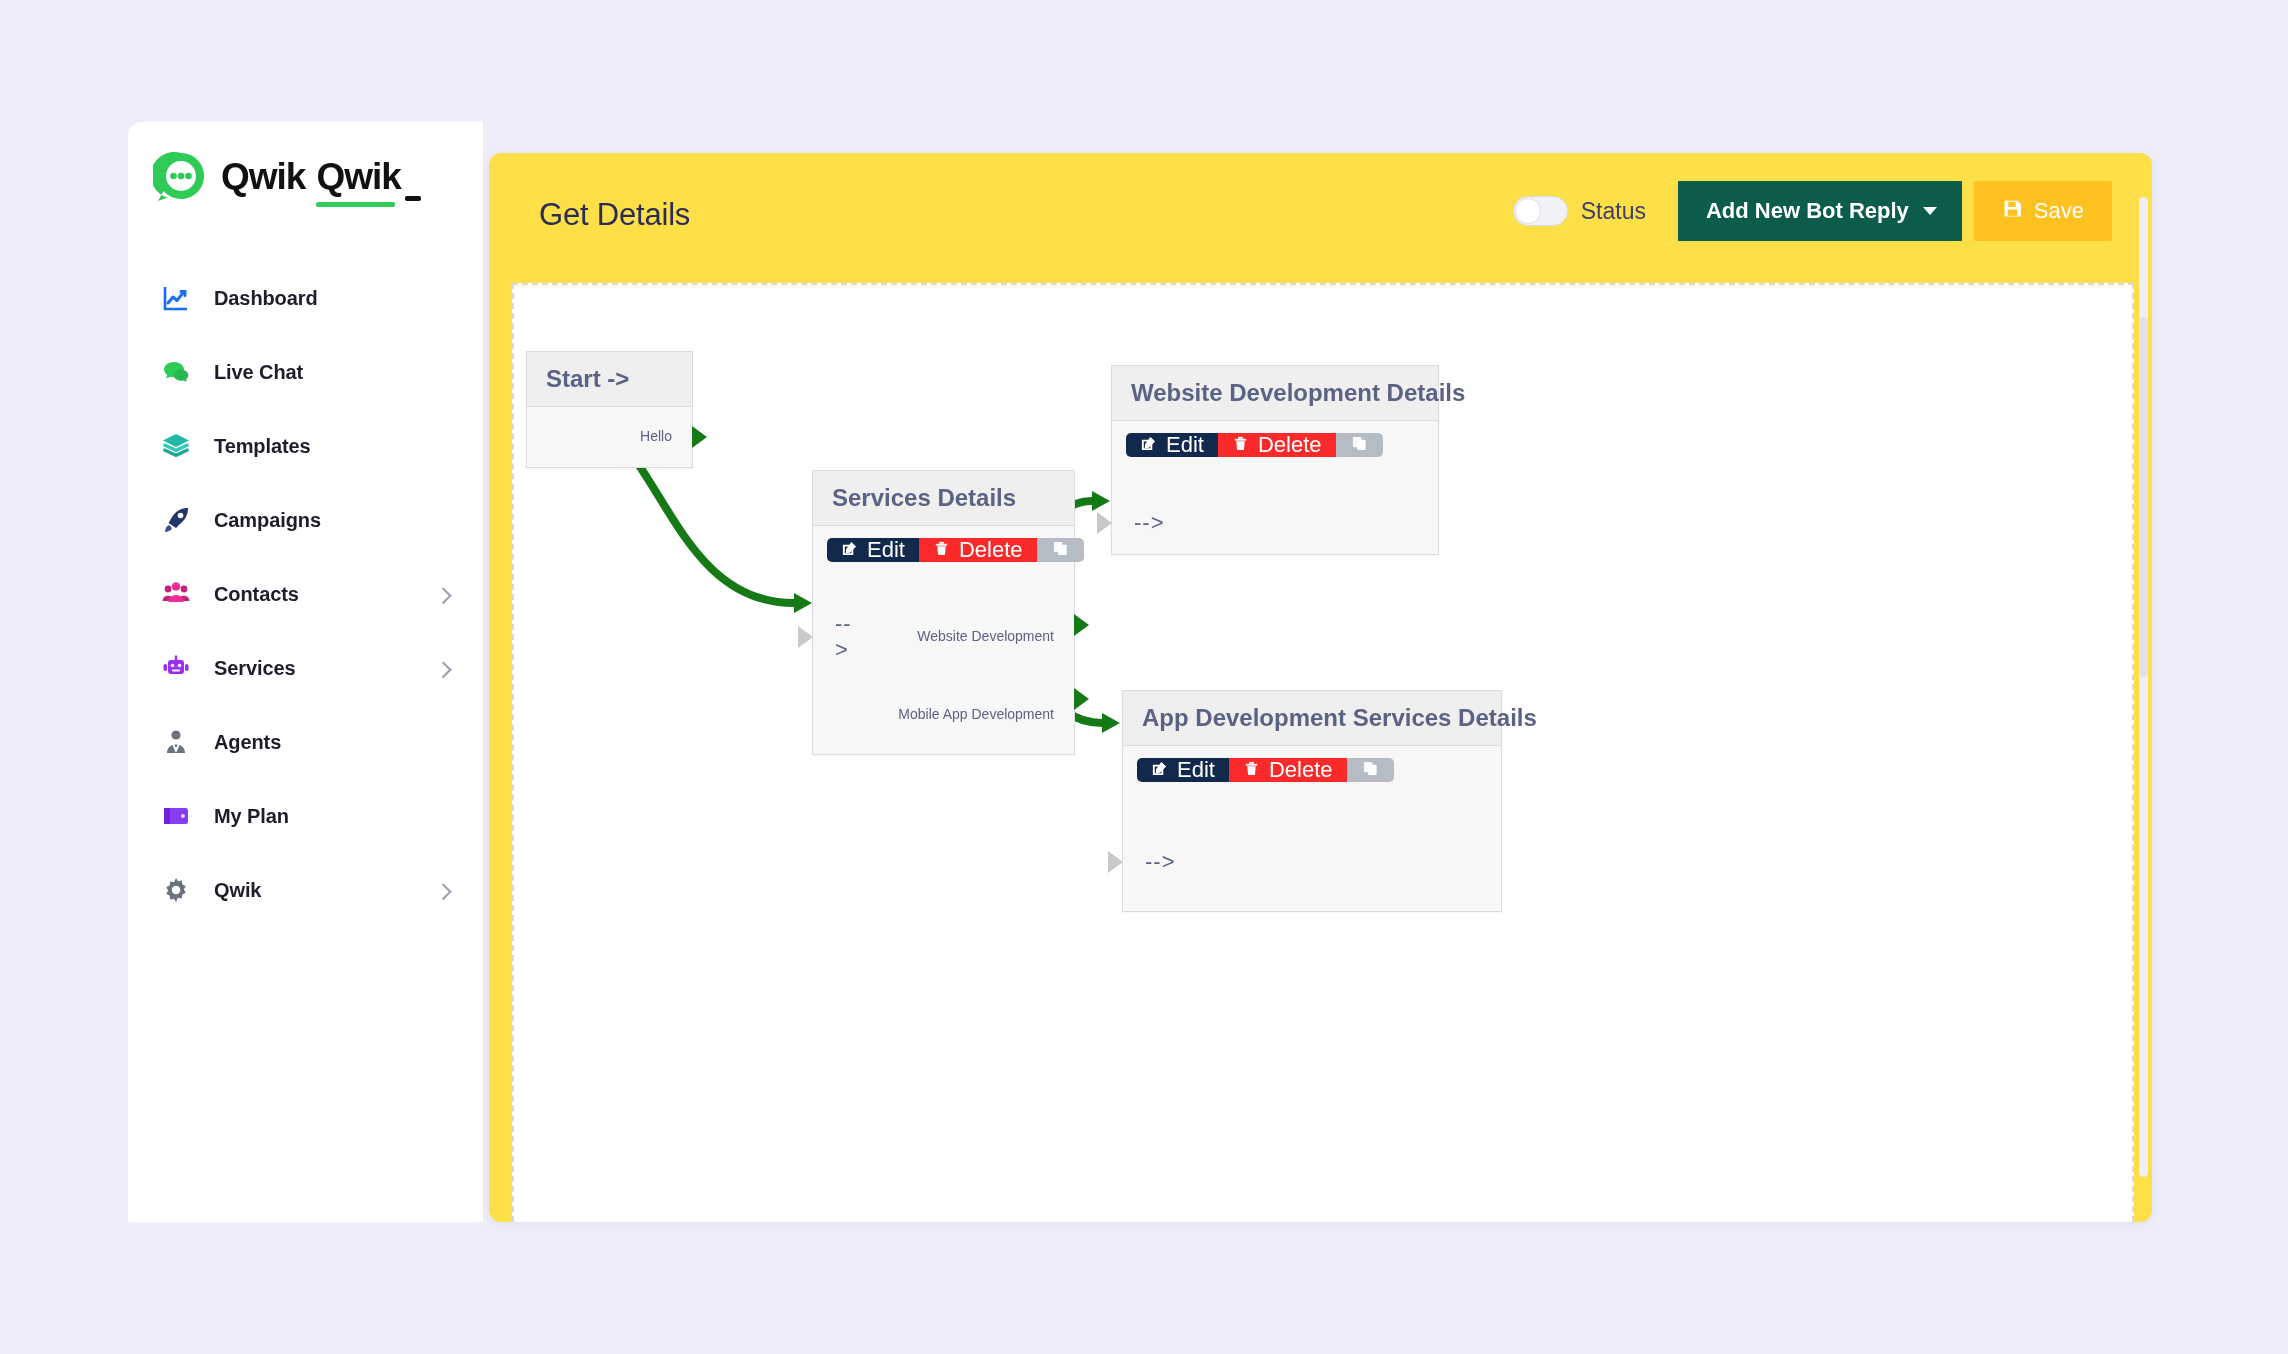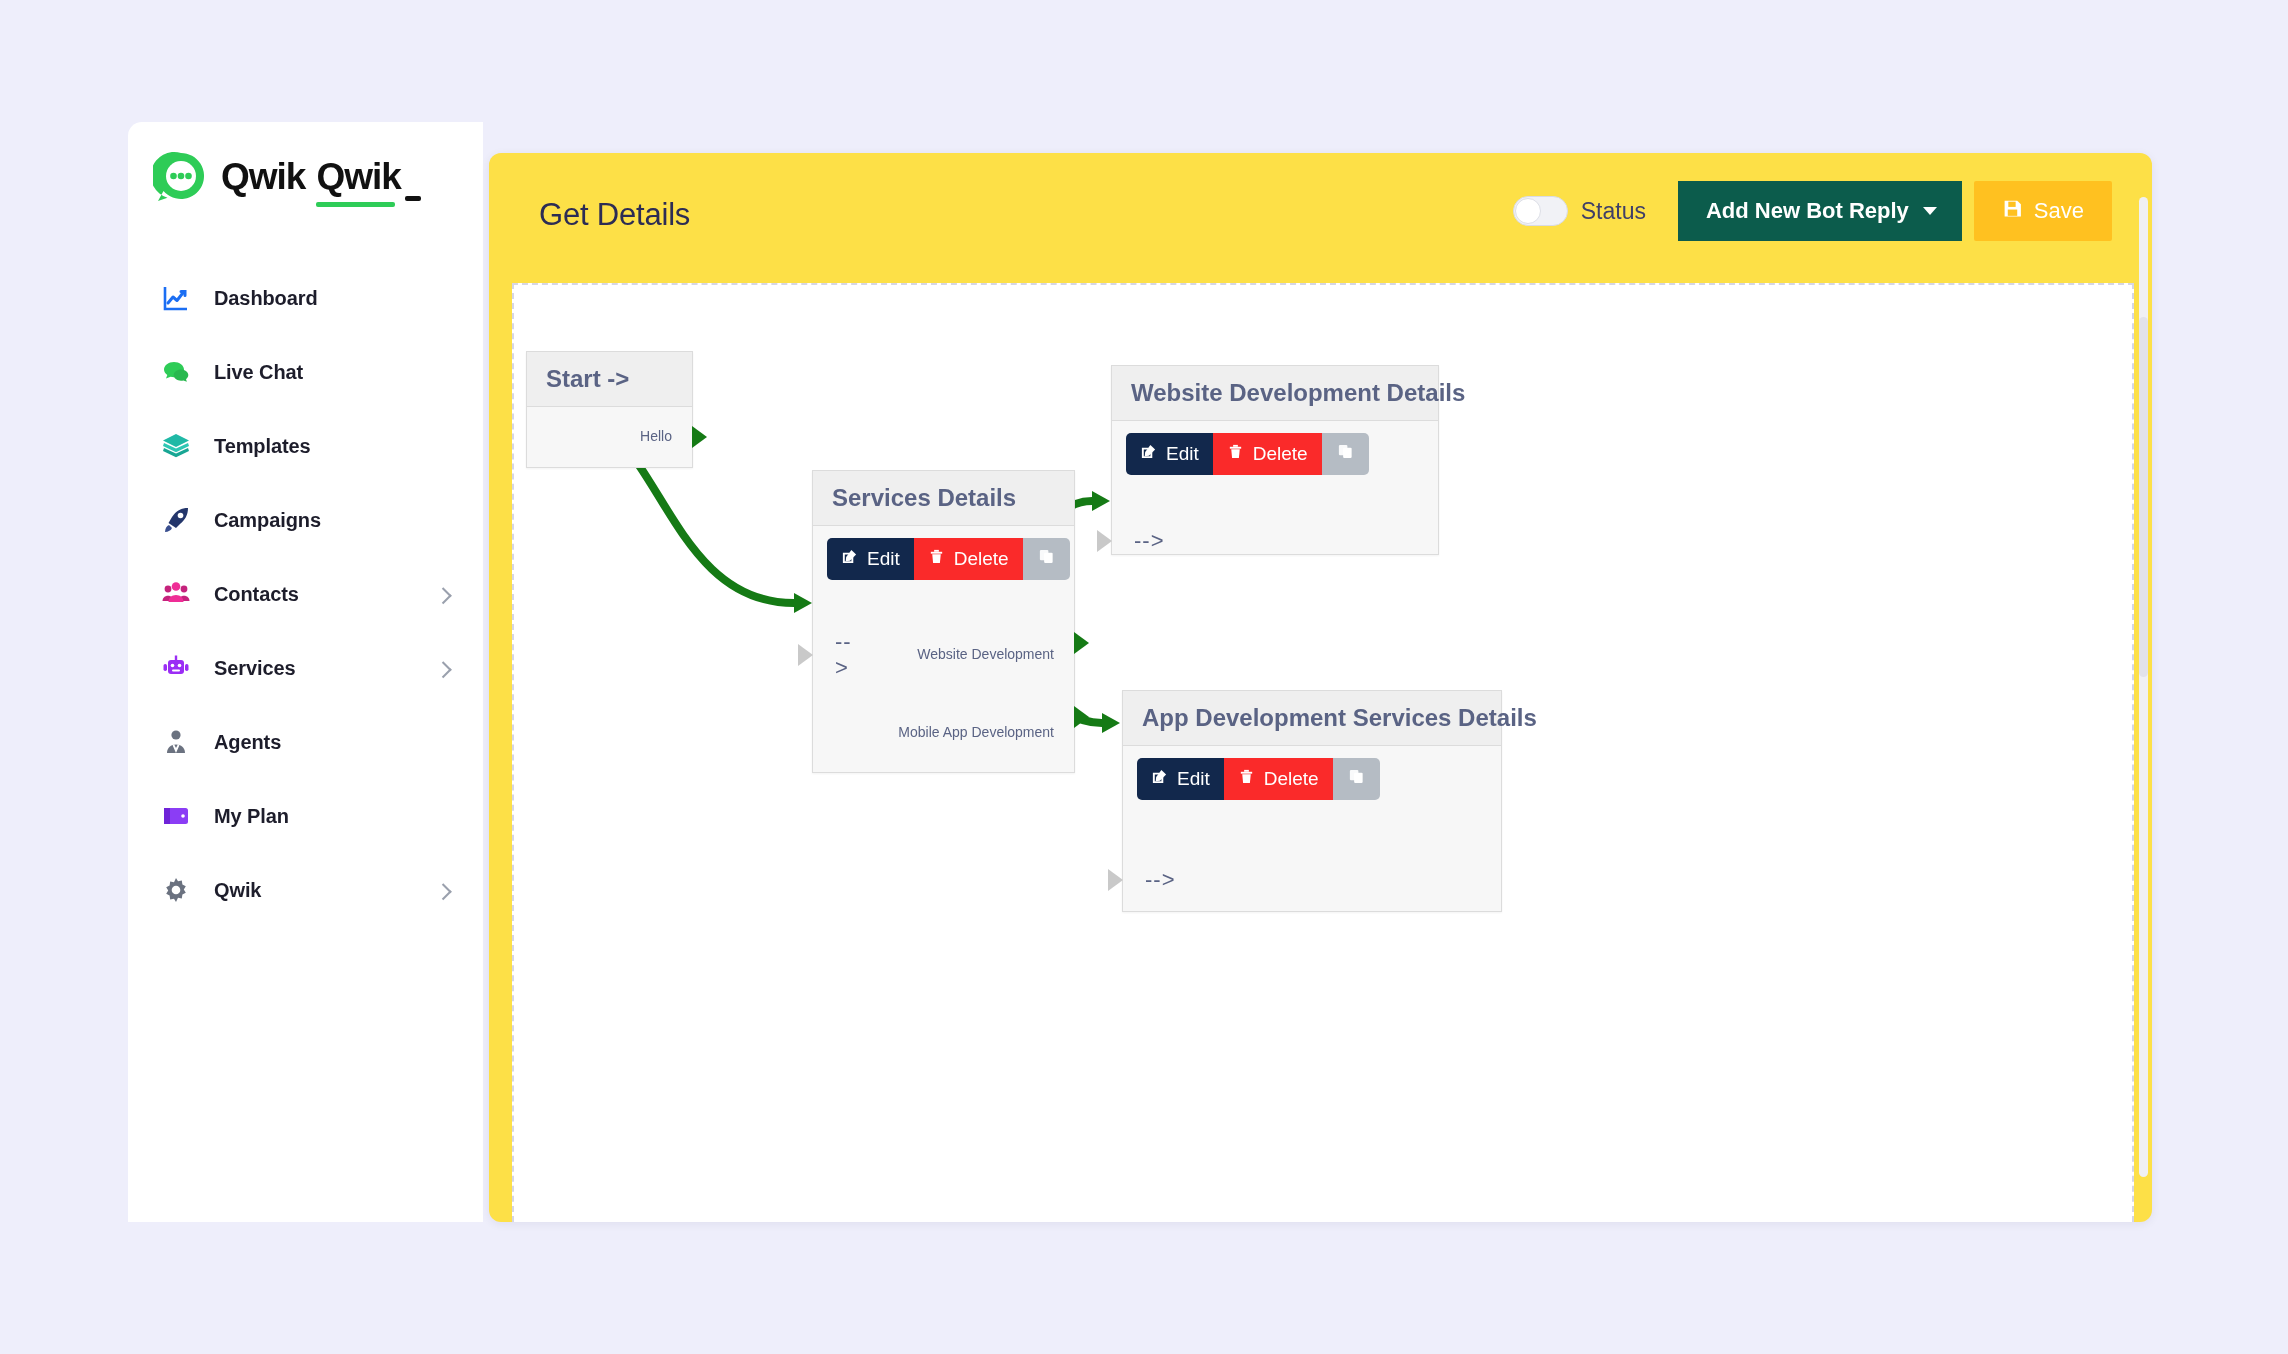--- a/index.html
+++ b/index.html
@@ -100,22 +100,22 @@
   .node-head {
     background: #efefef;
     border-bottom: 1px solid #dcdcdc;
     padding: 13px 19px;
     font-size: 24px; font-weight: 700; color: #5a6384; white-space: nowrap;
   }
   .node-body { position: relative; }
 
   .node-actions { display: flex; padding: 12px 14px 0 14px; }
   .act {
-    height: 42px; display: flex; align-items: center; gap: 9px;
-    font-size: 19px; font-weight: 500; font-family: inherit;
+    height: 24px; display: flex; align-items: center; gap: 9px;
+    font-size: 22px; font-weight: 500; font-family: inherit;
     border: none; cursor: pointer; color: #ffffff; padding: 0 14px;
   }
   .act-edit { background: #12284c; border-radius: 5px 0 0 5px; }
   .act-del  { background: #fa2a2a; }
   .act-copy { background: #b5bcc4; border-radius: 0 5px 5px 0; padding: 0 15px; }
 
   .port-row { position: relative; display: flex; align-items: center; }
   .port-in-label { font-size: 22px; color: #5a6384; letter-spacing: 1px; padding-left: 22px; }
   .port-out-label { font-size: 14px; color: #5a6384; text-align: right; line-height: 1.28; padding-right: 20px; width: 100%; }
 

